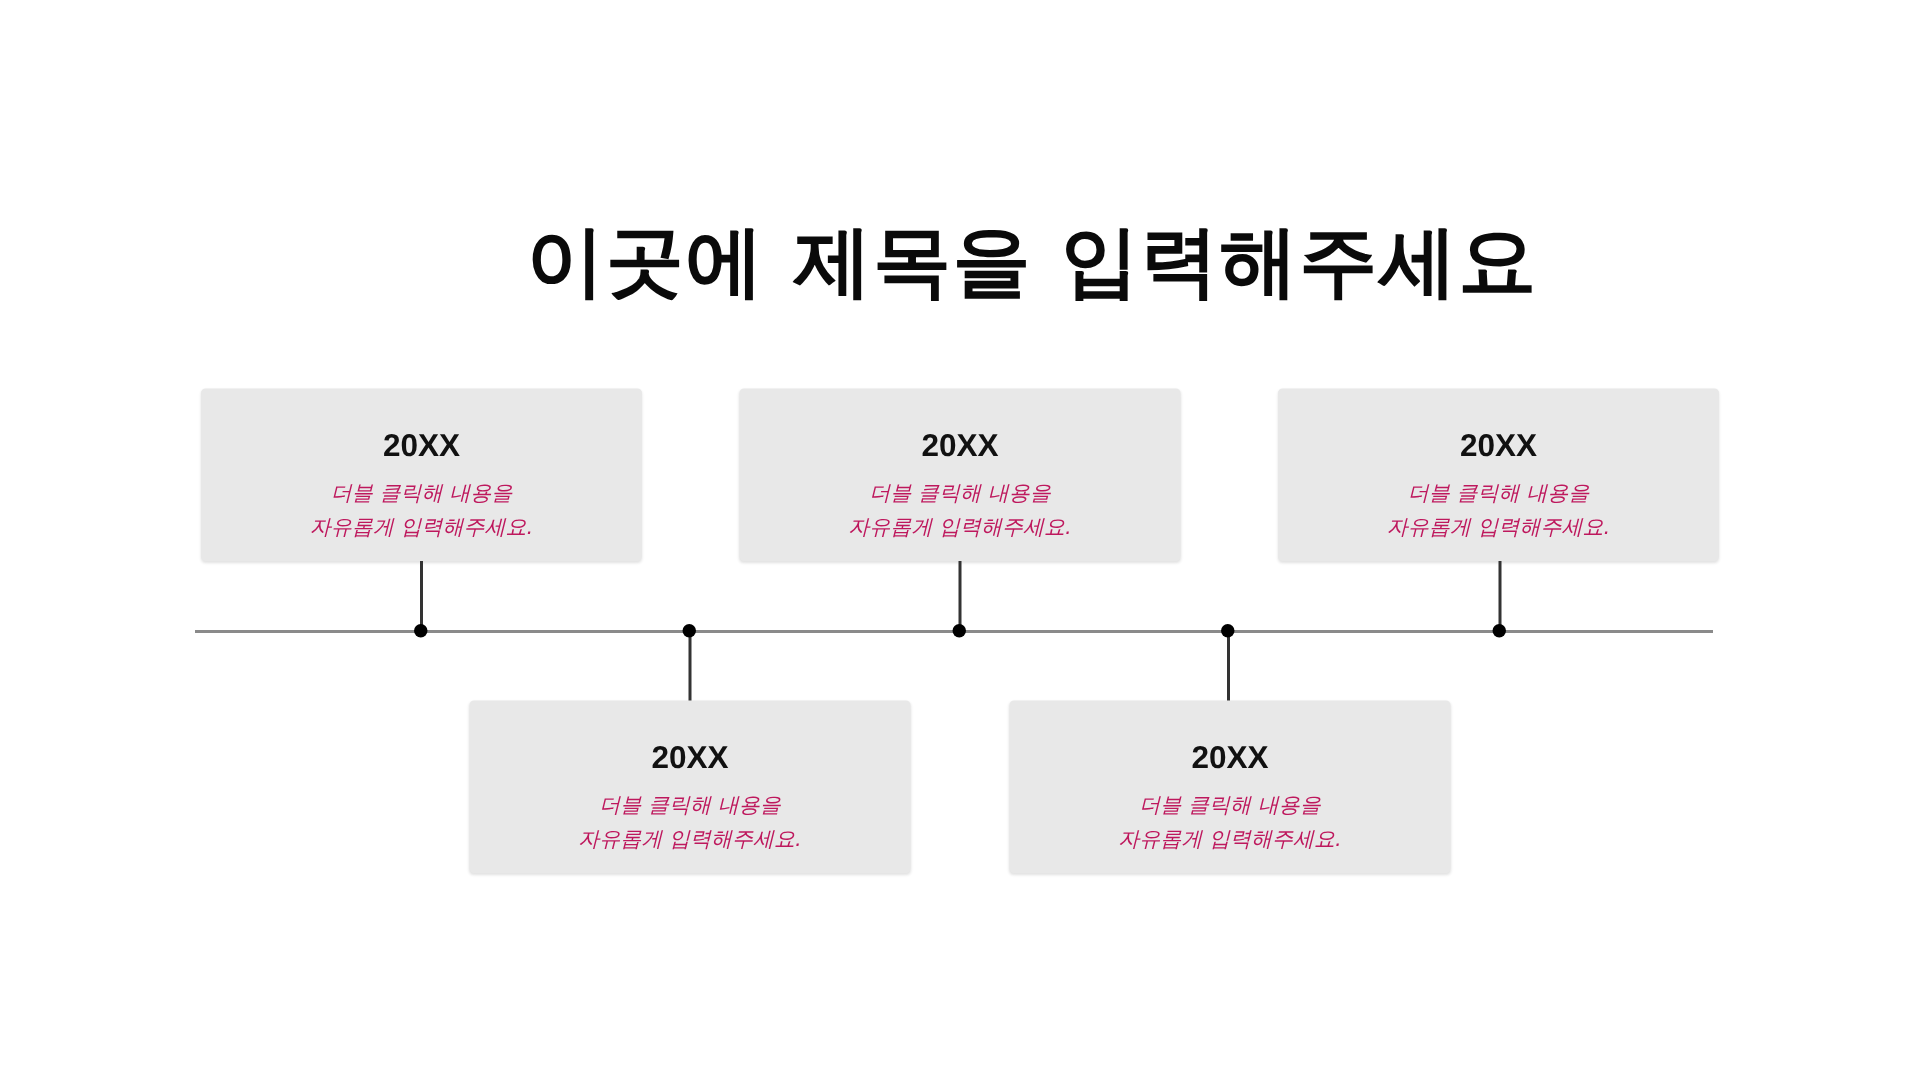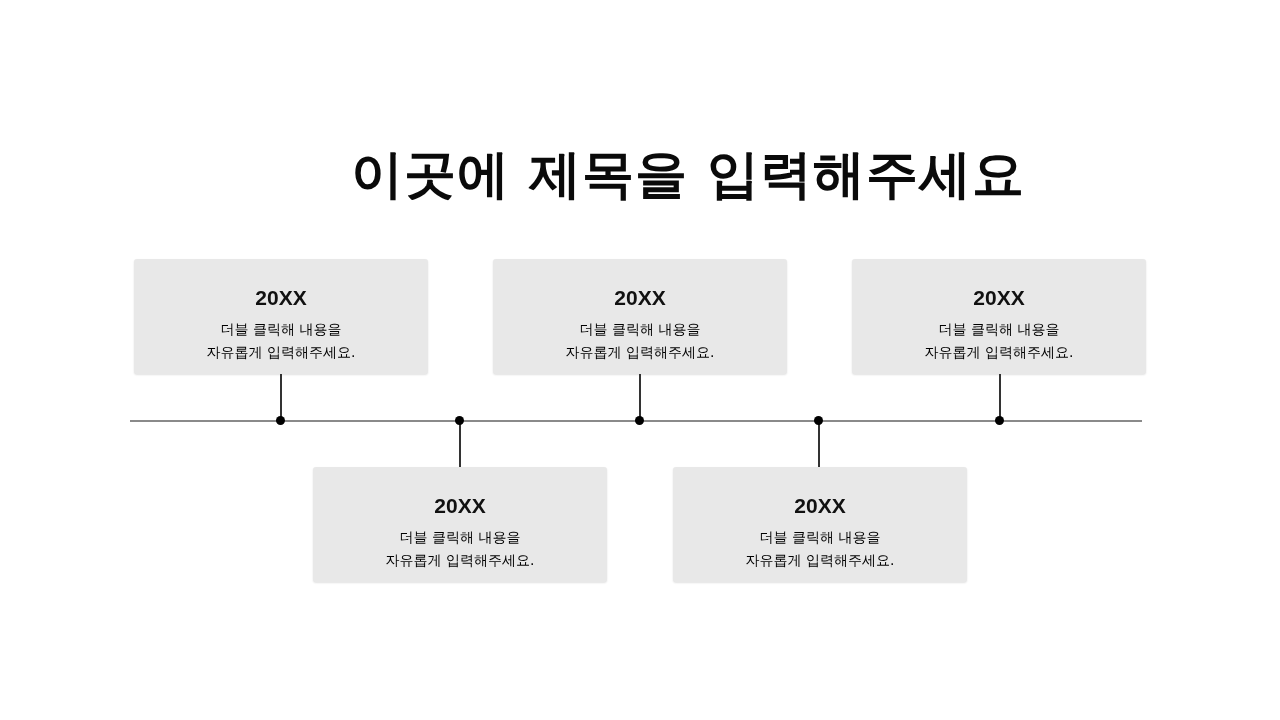--- a/index.html
+++ b/index.html
@@ -4,21 +4,21 @@
 <style>
   html, body { margin:0; padding:0; }
   body { width:1280px; height:720px; background:#ffffff; position:relative; overflow:hidden;
          font-family: "DejaVu Sans", "Liberation Sans", sans-serif; color:#111; }
   .title { position:absolute; left:0; top:140px; width:1280px; text-align:center;
            font-size:52px; font-weight:bold; letter-spacing:1px; color:#0a0a0a;padding-left:48px; }
   .axis { position:absolute; left:130px; top:420px; width:1012px; height:2px; background:#8a8a8a; }
   .card { position:absolute; width:294px; height:115px; background:#e8e8e8; border-radius:3px;
           box-shadow:0 1px 2px rgba(0,0,0,0.12); text-align:center; }
   .card .year { margin-top:27px; font-size:21px; font-weight:bold; color:#111; font-family:"Liberation Sans", sans-serif; }
-  .card .desc { margin-top:8px; font-size:14px; line-height:23px; color:#000000; }
+  .card .desc { margin-top:8px; font-size:14px; line-height:23px; color:#be185d;font-style:italic; }
   .stem { position:absolute; width:2px; background:#333; }
   .dot { position:absolute; width:9px; height:9px; border-radius:50%; background:#000; }
 </style>
 </head>
 <body>
 
 <div class="title">이곳에 제목을 입력해주세요</div>
 
 <div class="axis"></div>
 

